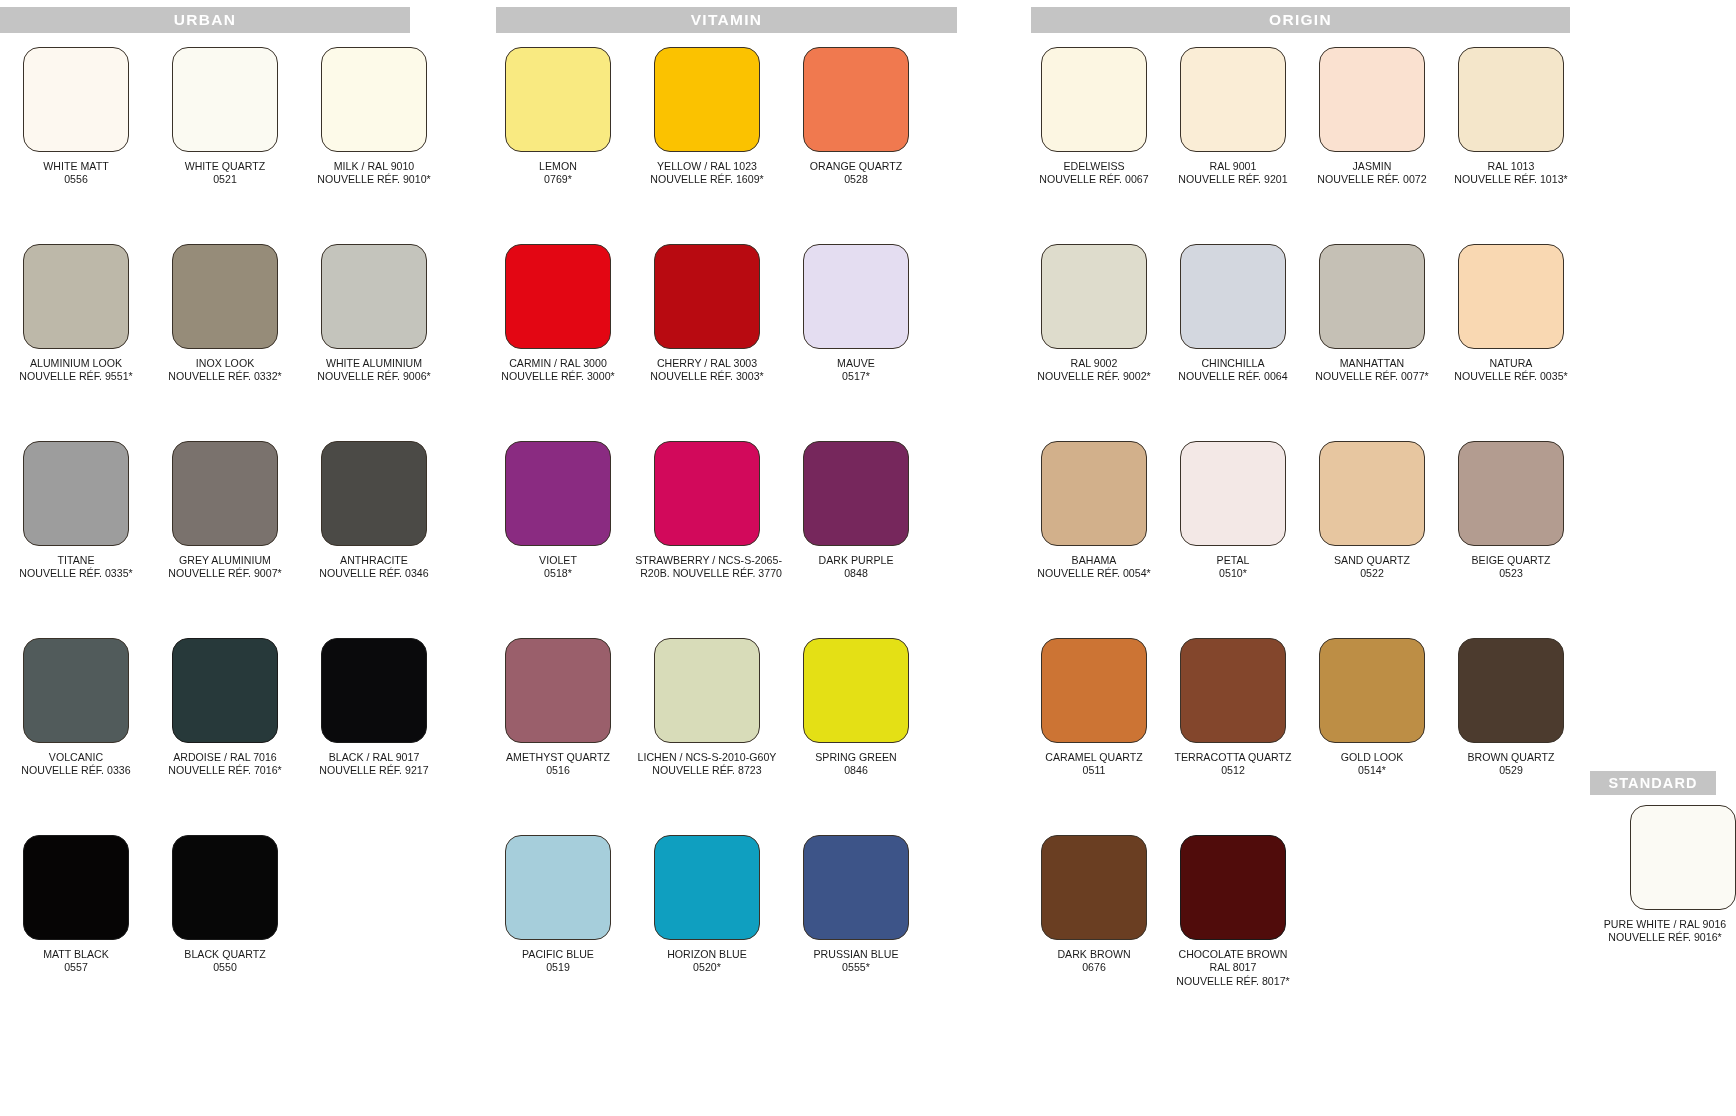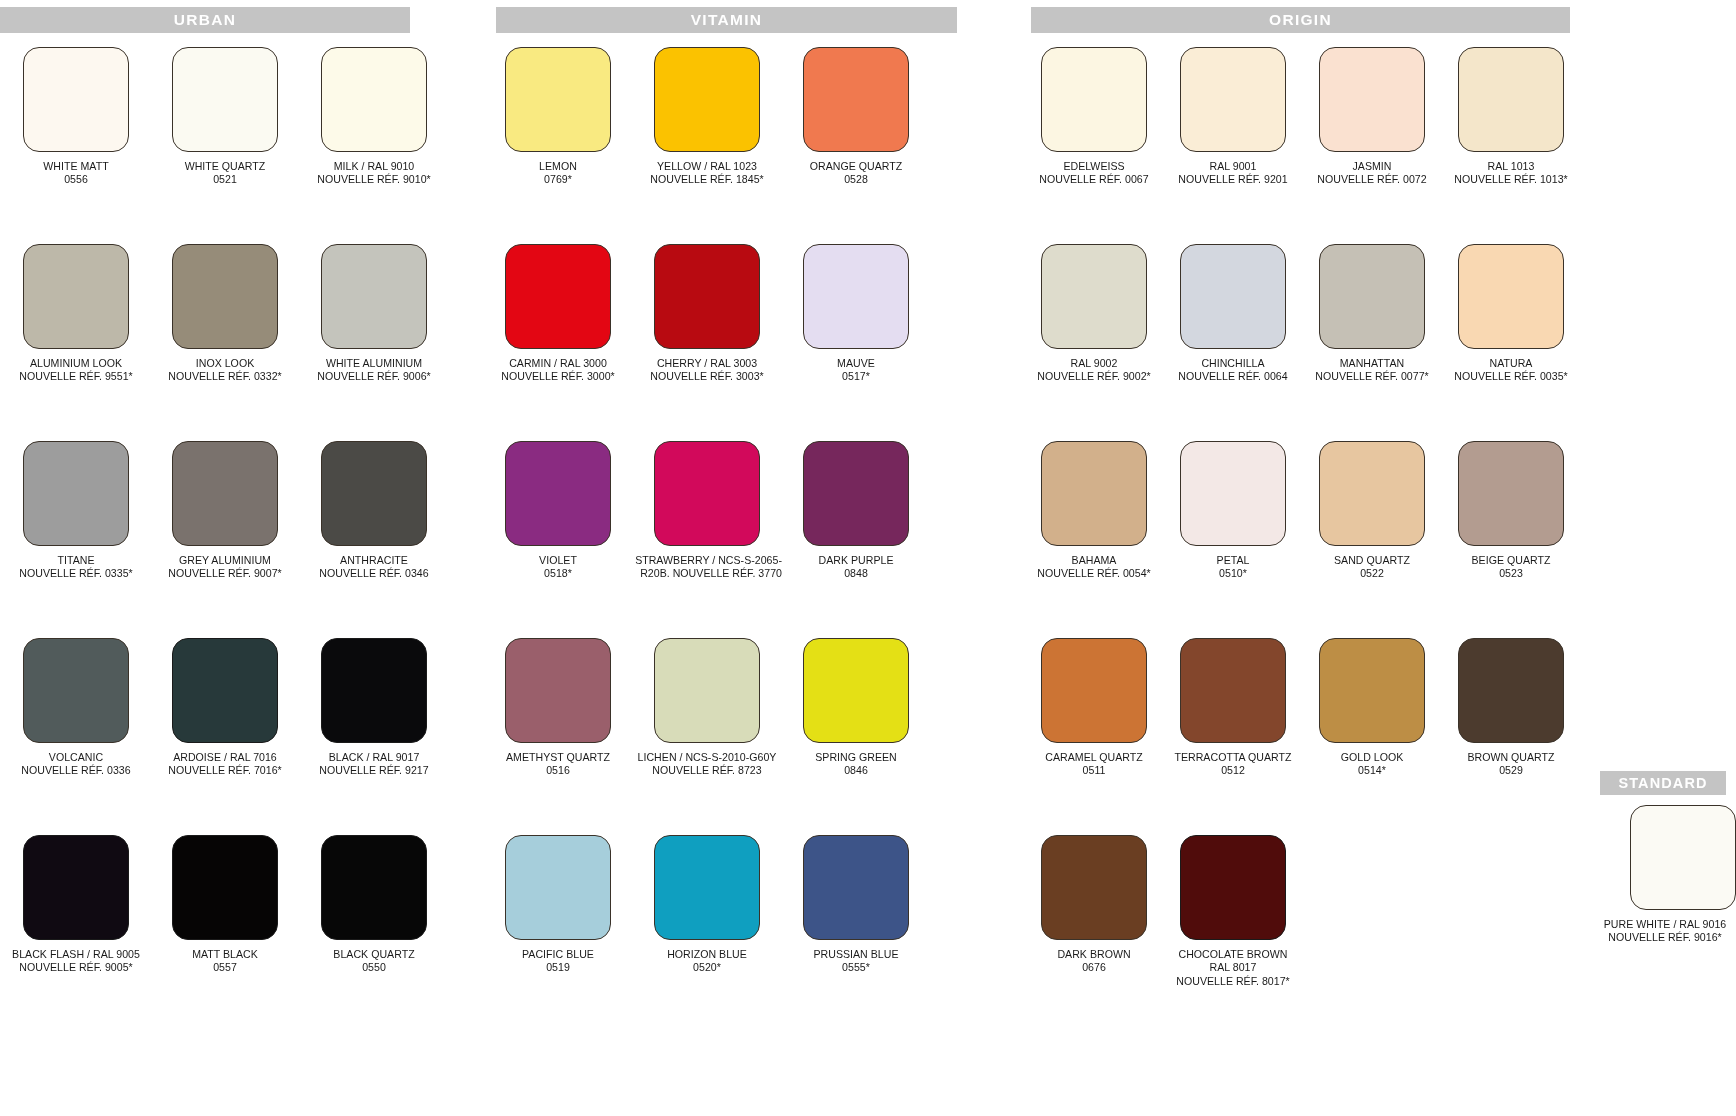--- a/index.html
+++ b/index.html
@@ -107,21 +107,20 @@
 
   
   .standard-wrap {
     position: absolute;
     left: 575px;
     top: 771px;
     width: 146px;
   }
   .standard-band-row {
     display: flex;
-    justify-content: center;
     margin-bottom: 10px;
   }
   .standard-cell {
     display: flex;
     flex-direction: column;
     align-items: flex-end;
   }
   .origin-grid-wrap { position: relative; }
 </style>
 </head>
@@ -210,27 +209,20 @@
           </div>
         </div>
         <div class="cell">
           <div class="swatch swatch-dark" style="background: rgb(10, 10, 12);"></div>
           <div class="labels">
             <div>BLACK / RAL 9017</div>
             <div>NOUVELLE RÉF. 9217</div>
           </div>
         </div>
         <div class="cell">
-          <div class="swatch swatch-dark" style="background: rgb(16, 10, 18);"></div>
-          <div class="labels">
-            <div>BLACK FLASH / RAL 9005</div>
-            <div>NOUVELLE RÉF. 9005*</div>
-          </div>
-        </div>
-        <div class="cell">
           <div class="swatch swatch-dark" style="background: rgb(6, 5, 5);"></div>
           <div class="labels">
             <div>MATT BLACK</div>
             <div>0557</div>
           </div>
         </div>
         <div class="cell">
           <div class="swatch swatch-dark" style="background: rgb(7, 7, 7);"></div>
           <div class="labels">
             <div>BLACK QUARTZ</div>
@@ -247,21 +239,21 @@
           <div class="swatch" style="background: rgb(249, 234, 129);"></div>
           <div class="labels">
             <div>LEMON</div>
             <div>0769*</div>
           </div>
         </div>
         <div class="cell">
           <div class="swatch" style="background: rgb(251, 194, 0);"></div>
           <div class="labels">
             <div>YELLOW / RAL 1023</div>
-            <div>NOUVELLE RÉF. 1845*</div>
+            <div>NOUVELLE RÉF. 1609*</div>
           </div>
         </div>
         <div class="cell">
           <div class="swatch" style="background: rgb(240, 121, 79);"></div>
           <div class="labels">
             <div>ORANGE QUARTZ</div>
             <div>0528</div>
           </div>
         </div>
         <div class="cell">

